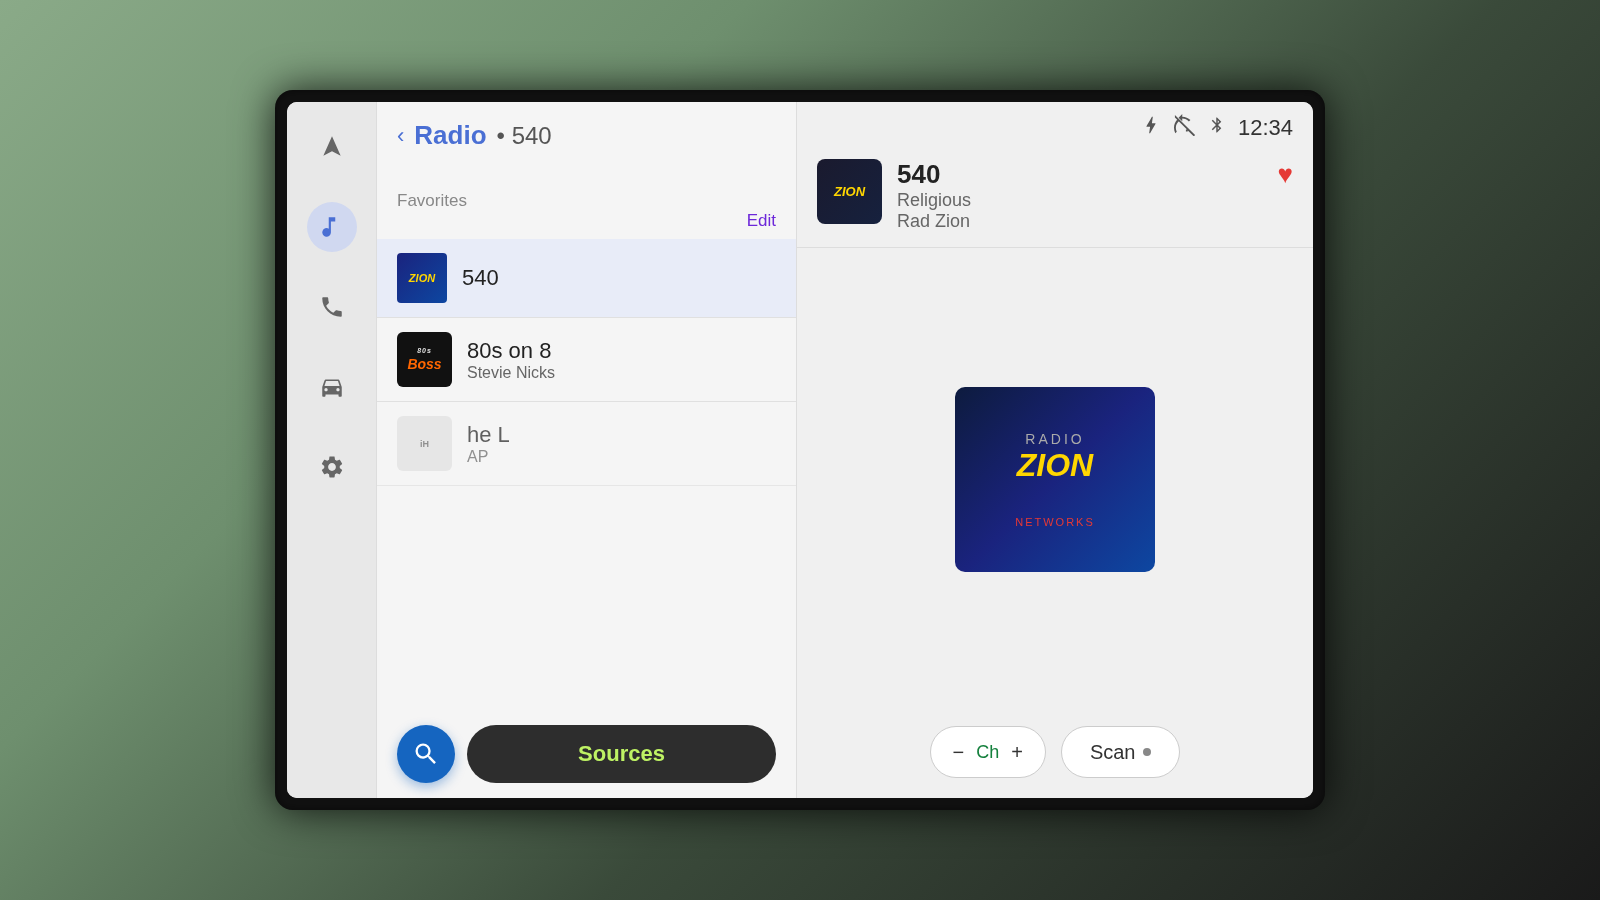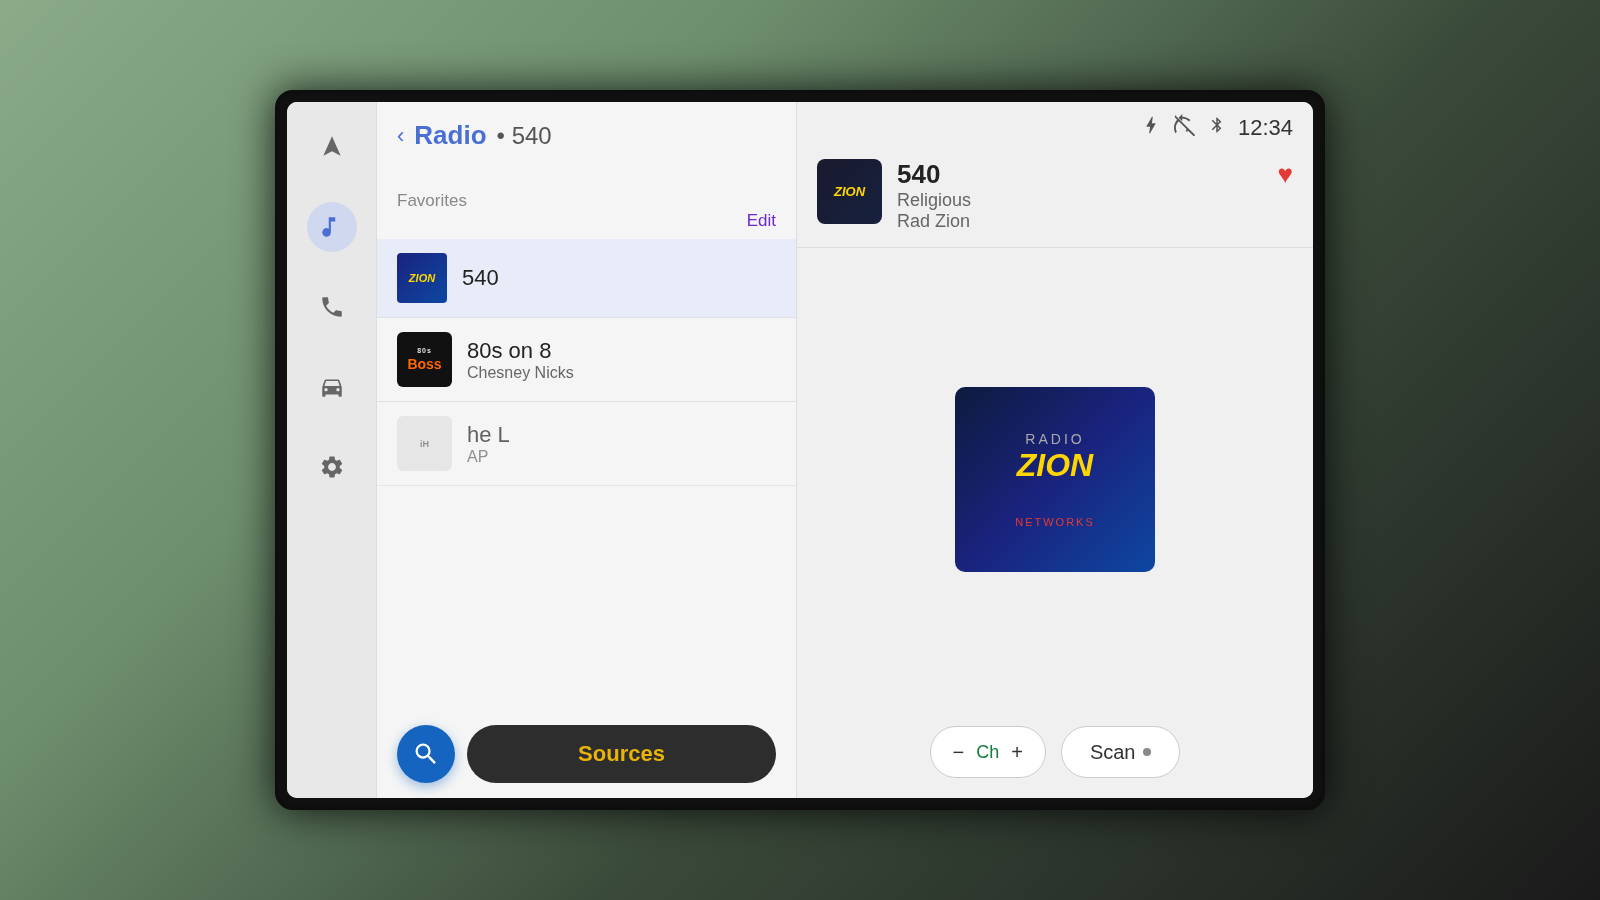--- a/index.html
+++ b/index.html
@@ -205,21 +205,21 @@
       align-items: center;
       justify-content: center;
       cursor: pointer;
       box-shadow: 0 4px 12px rgba(21, 101, 192, 0.4);
       flex-shrink: 0;
     }
 
     .sources-btn {
       flex: 1;
       background: #2d2d2d;
-      color: #eab308;
+      color: #bef264;
       border-radius: 30px;
       height: 58px;
       display: flex;
       align-items: center;
       justify-content: center;
       font-size: 22px;
       font-weight: 600;
       cursor: pointer;
     }
 
@@ -417,20 +417,21 @@
 
     .boss-logo {
       background: #111;
       color: #ff6600;
       font-size: 8px;
       font-weight: bold;
       border-radius: 4px;
       padding: 4px;
       text-align: center;
       line-height: 1.3;
+      font-style: italic;
     }
 
     .partially-visible {
       opacity: 0.7;
     }
   </style>
 </head>
 <body>
 
 <div class="car-bg">
@@ -488,21 +489,21 @@
             </div>
           </div>
 
           <div class="station-item">
             <div class="station-logo boss-logo" style="background:#111; color:#ff6600; font-size:8px; font-weight:bold; width:55px; height:55px; display:flex; flex-direction:column; align-items:center; justify-content:center; border-radius:6px;">
               <span style="color:#e0e0e0; font-size:7px; letter-spacing:1px;">80s</span>
               <span style="color:#ff6600; font-size:14px; font-weight:900;">Boss</span>
             </div>
             <div class="station-info">
               <span class="station-name">80s on 8</span>
-              <span class="station-artist">Chesney Nicks</span>
+              <span class="station-artist">Stevie Nicks</span>
             </div>
           </div>
 
 
           <div class="station-item partially-visible">
             <div class="station-logo" style="background:#e0e0e0; width:55px; height:55px; border-radius:6px; font-size:9px; color:#666; display:flex; align-items:center; justify-content:center;">iH</div>
             <div class="station-info">
               <span class="station-name">he L</span>
               <span class="station-artist">AP</span>
             </div>

